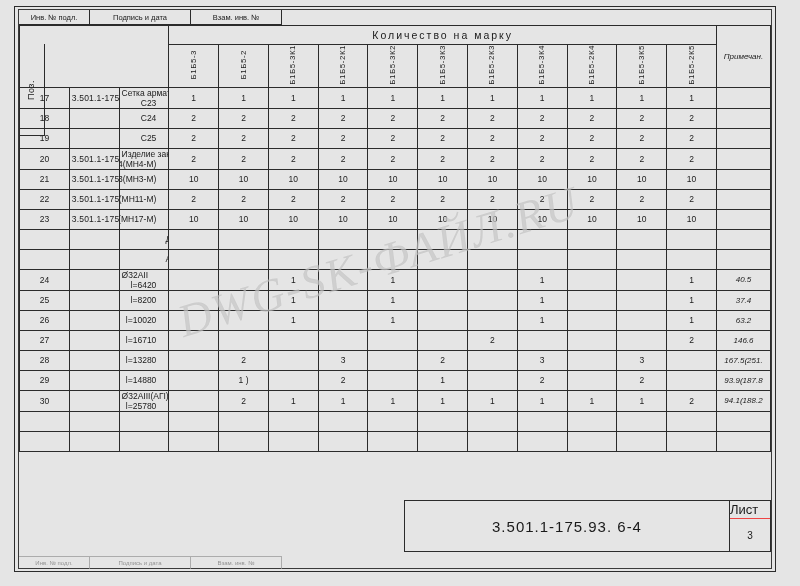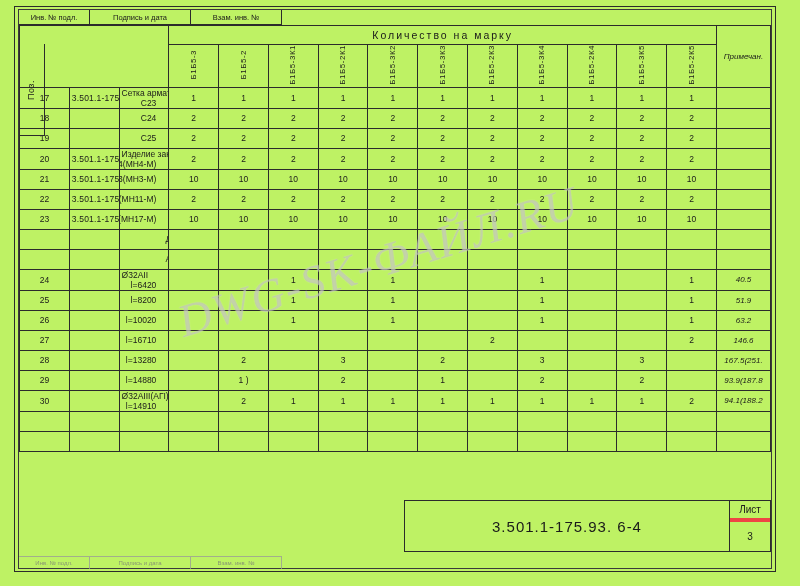--- a/index.html
+++ b/index.html
@@ -12,21 +12,21 @@
     height: 586px;
     position: relative;
     font-family: "Liberation Sans", sans-serif;
     color: #1a1a1a;
     overflow: hidden;
   }
   .sheet {
     position: absolute;
     left: 0; top: 0;
     width: 800px; height: 586px;
-    background: #bef264;
+    background: #e5e5e5;
   }
   
   .outer-frame {
     position: absolute;
     left: 14px; top: 6px;
     width: 762px; height: 566px;
     border: 1px solid #2b2b2b;
     box-sizing: border-box;
   }
   .inner-frame {
@@ -151,23 +151,22 @@
     border-right: 1px solid #2b2b2b;
   }
   .tb-right {
     width: 40px;
     display: flex;
     flex-direction: column;
   }
   .tb-right .lab {
     height: 17px;
     line-height: 17px;
-    text-align: center;
-    font-size: 10px;
-    border-bottom: 4px solid #ef4444;
+    font-size: 13px;
+    border-bottom: 1px solid #ef4444;
   }
   .tb-right .val {
     flex: 1;
     display: flex;
     align-items: center;
     justify-content: center;
     font-size: 10px;
   }
 
   
@@ -410,21 +409,21 @@
           <td class="c-qty"></td>
           <td class="c-qty">1</td>
           <td class="c-qty"></td>
           <td class="c-qty">1</td>
           <td class="c-qty"></td>
           <td class="c-qty"></td>
           <td class="c-qty">1</td>
           <td class="c-qty"></td>
           <td class="c-qty"></td>
           <td class="c-qty">1</td>
-          <td class="c-note">51.9</td>
+          <td class="c-note">37.4</td>
         </tr>
         <tr>
           <td class="c-pos">26</td>
           <td class="c-oboz oboz-cell"></td>
           <td class="c-name name-cell">
             <span class="name-right">l=10020</span>
           </td>
           <td class="c-qty"></td>
           <td class="c-qty"></td>
           <td class="c-qty">1</td>
@@ -491,21 +490,21 @@
           <td class="c-qty"></td>
           <td class="c-qty">2</td>
           <td class="c-qty"></td>
           <td class="c-qty">2</td>
           <td class="c-qty"></td>
           <td class="c-note">93.9(187.8</td>
         </tr>
         <tr>
           <td class="c-pos">30</td>
           <td class="c-oboz oboz-cell"></td>
-          <td class="c-name name-cell"><span>Ø32АIII(АГI)</span><span class="name-right">l=14910</span></td>
+          <td class="c-name name-cell"><span>Ø32АIII(АГI)</span><span class="name-right">l=25780</span></td>
           <td class="c-qty"></td>
           <td class="c-qty">2</td>
           <td class="c-qty">1</td>
           <td class="c-qty">1</td>
           <td class="c-qty">1</td>
           <td class="c-qty">1</td>
           <td class="c-qty">1</td>
           <td class="c-qty">1</td>
           <td class="c-qty">1</td>
           <td class="c-qty">1</td>

